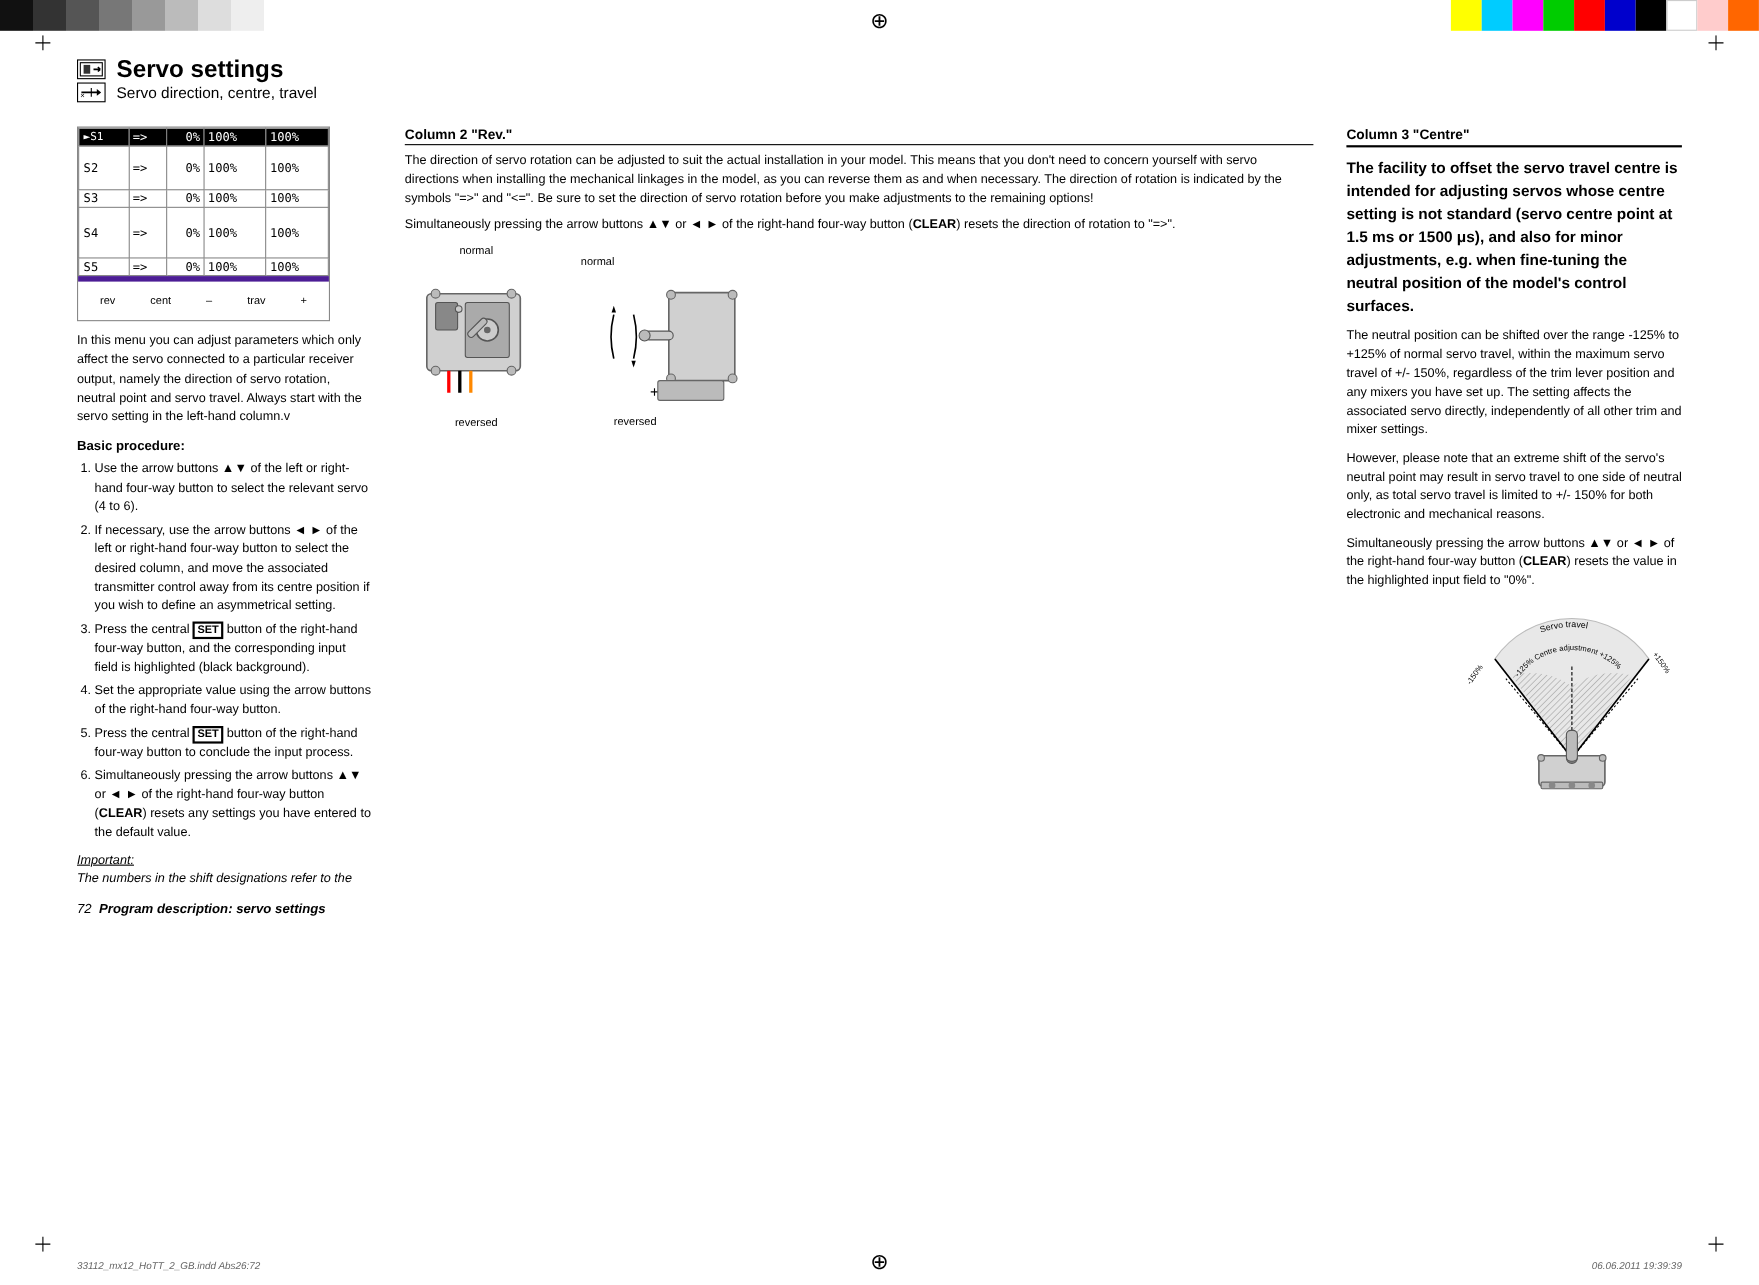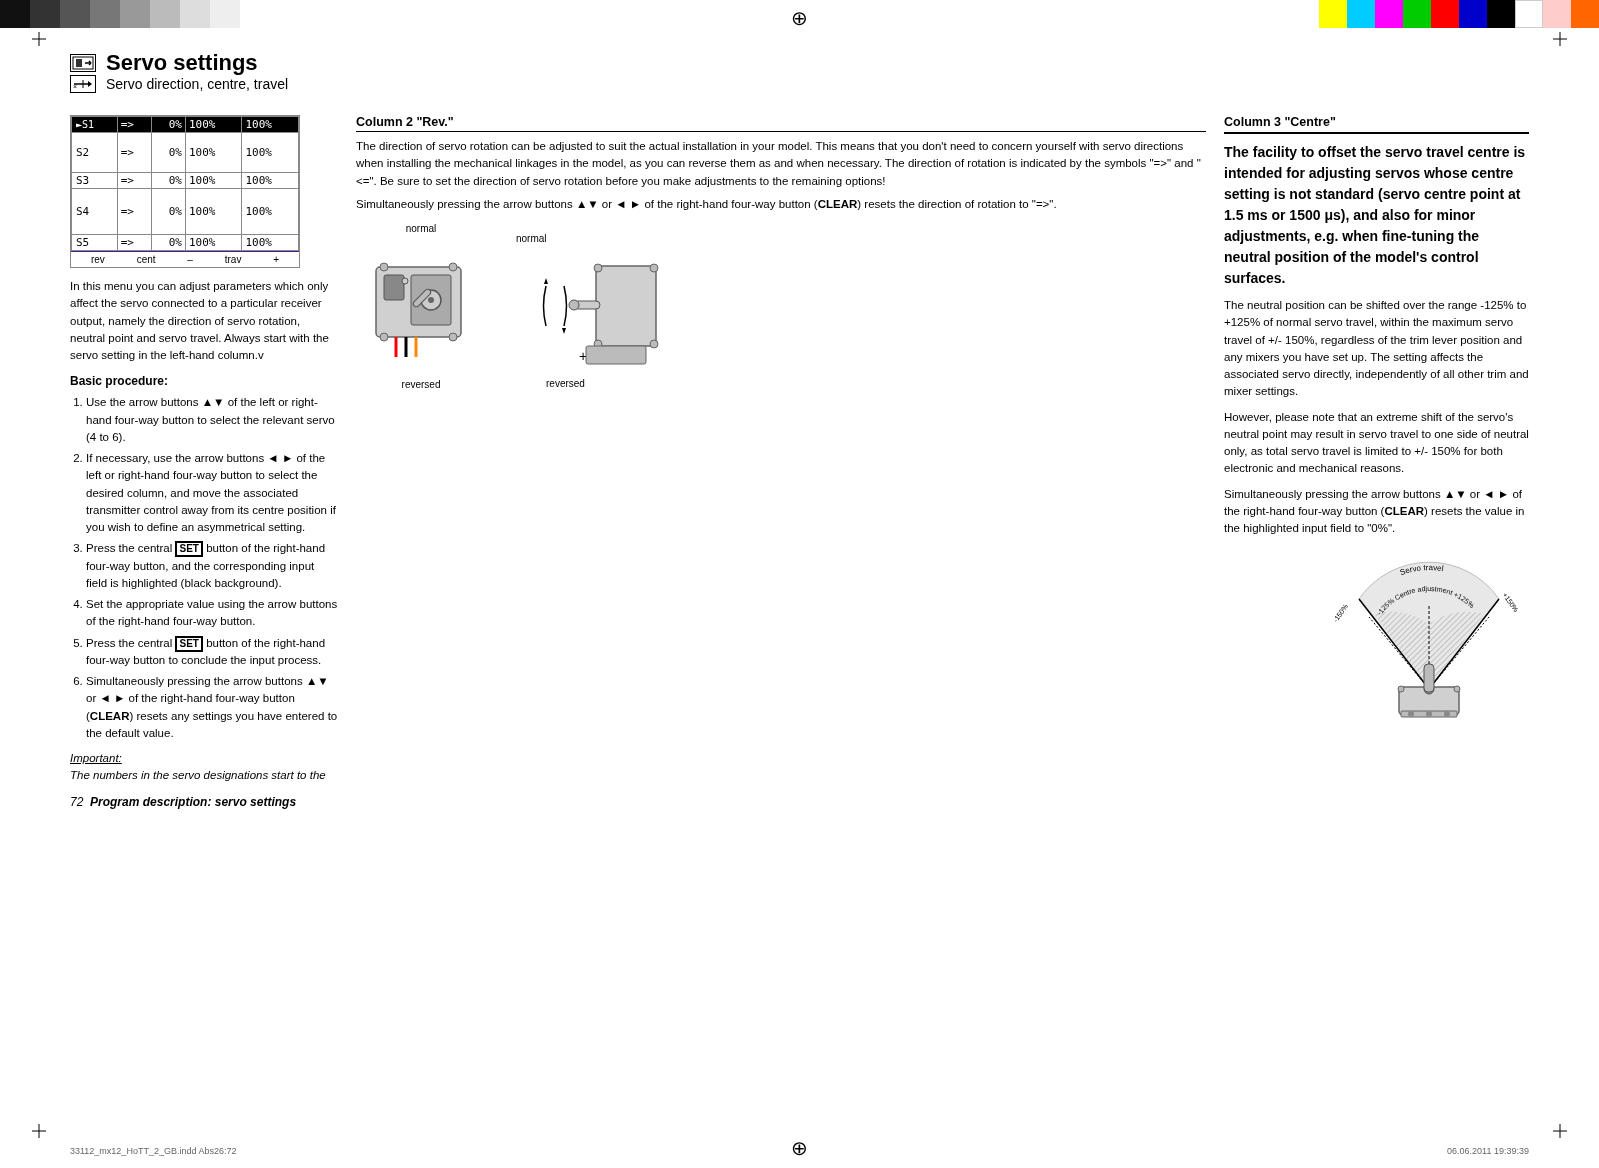--- a/index.html
+++ b/index.html
@@ -156,21 +156,21 @@
           <text x="1" y="12" font-size="7" fill="#000">×</text>
         </svg>
       </div>
     </div>
     <div class="header-titles">
       <h1>Servo settings</h1>
       <h2>Servo direction, centre, travel</h2>
     </div>
   </div>
 
-  <div class="columns" style="display:flex;gap:18px;margin-top:22px;">
+  <div class="columns" style="display:flex;gap:30px;margin-top:22px;">
 
     <div class="col-left" style="width:268px;flex-shrink:0;">
 
       <div style="border:1px solid #888;margin-bottom:10px;width:230px;">
         <table style="width:100%;border-collapse:collapse;font-size:11px;font-family:monospace;">
           <tbody>
               <tr style="background:#000;color:#fff;">
             <td style="padding:1px 4px;border:1px solid #888;font-size:10px;">►S1</td>
             <td style="padding:1px 3px;border:1px solid #888;">=&gt;</td>
             <td style="padding:1px 3px;border:1px solid #888;text-align:right;">0%</td>
@@ -200,21 +200,21 @@
           </tr>
           <tr>
             <td style="padding:1px 4px;border:1px solid #888;">S5</td>
             <td style="padding:1px 3px;border:1px solid #888;">=&gt;</td>
             <td style="padding:1px 3px;border:1px solid #888;text-align:right;">0%</td>
             <td style="padding:1px 3px;border:1px solid #888;">100%</td>
             <td style="padding:1px 3px;border:1px solid #888;">100%</td>
           </tr>
         </tbody>
           </table>
-        <div style="display:flex;justify-content:space-around;font-size:10px;padding:2px 4px;border-top:1px solid #4c1d95;align-items:flex-end;">
+        <div style="display:flex;justify-content:space-around;font-size:10px;padding:12px 4px;border-top:5px solid #4c1d95;align-items:flex-end;">
           <span>rev</span>
           <span>cent</span>
           <span>–</span>
           <span>trav</span>
           <span>+</span>
         </div>
       </div>
 
       <div class="body-text">
         <p>In this menu you can adjust parameters which only affect the servo connected to a particular receiver output, namely the direction of servo rotation, neutral point and servo travel. Always start with the servo setting in the left-hand column.v</p>
@@ -227,21 +227,21 @@
           <li>If necessary, use the arrow buttons ◄ ► of the left or right-hand four-way button to select the desired column, and move the associated transmitter control away from its centre position if you wish to define an asymmetrical setting.</li>
           <li>Press the central <span class="set-box">SET</span> button of the right-hand four-way button, and the corresponding input field is highlighted (black background).</li>
           <li>Set the appropriate value using the arrow buttons of the right-hand four-way button.</li>
           <li>Press the central <span class="set-box">SET</span> button of the right-hand four-way button to conclude the input process.</li>
           <li>Simultaneously pressing the arrow buttons ▲▼ or ◄ ► of the right-hand four-way button (<strong>CLEAR</strong>) resets any settings you have entered to the default value.</li>
         </ol>
       </div>
 
       <div class="important-text">
         <p><span class="underline">Important:</span></p>
-        <p>The numbers in the servo designations start to the</p>
+        <p>The numbers in the shift designations refer to the</p>
       </div>
 
       <div style="margin-top:10px;font-style:italic;">
         <span>72</span>&nbsp;&nbsp;<strong>Program description: servo settings</strong>
       </div>
 
     </div>
 
     <div class="col-middle" style="flex:1;">
 
@@ -392,16 +392,16 @@
           <circle cx="100" cy="165" r="3" fill="#888"></circle>
           <circle cx="118" cy="165" r="3" fill="#888"></circle>
         </svg>
       </div>
 
     </div>
   </div>
 
 </div>
 
-<div style="position:absolute;bottom:12px;left:70px;right:70px;display:flex;justify-content:space-between;font-size:9px;color:#666;">
+<div style="position:absolute;bottom:12px;left:70px;right:70px;display:flex;justify-content:space-between;font-size:9px;color:#666;font-style:italic;">
   <span>33112_mx12_HoTT_2_GB.indd   Abs26:72</span>
   <span>06.06.2011   19:39:39</span>
 </div>
 
 </body></html>

